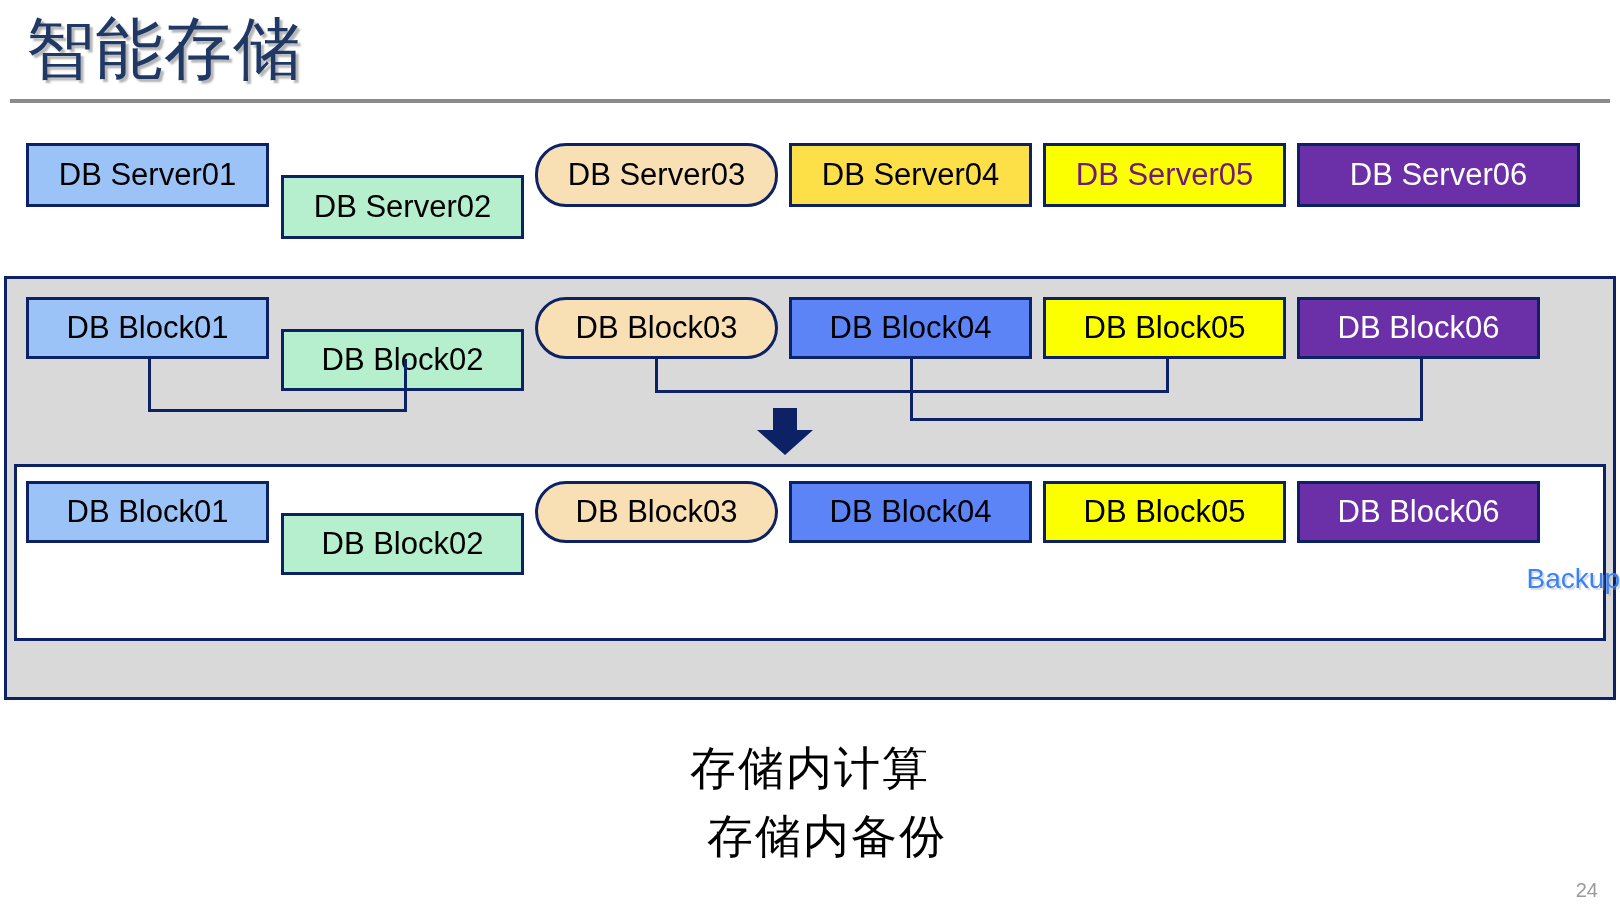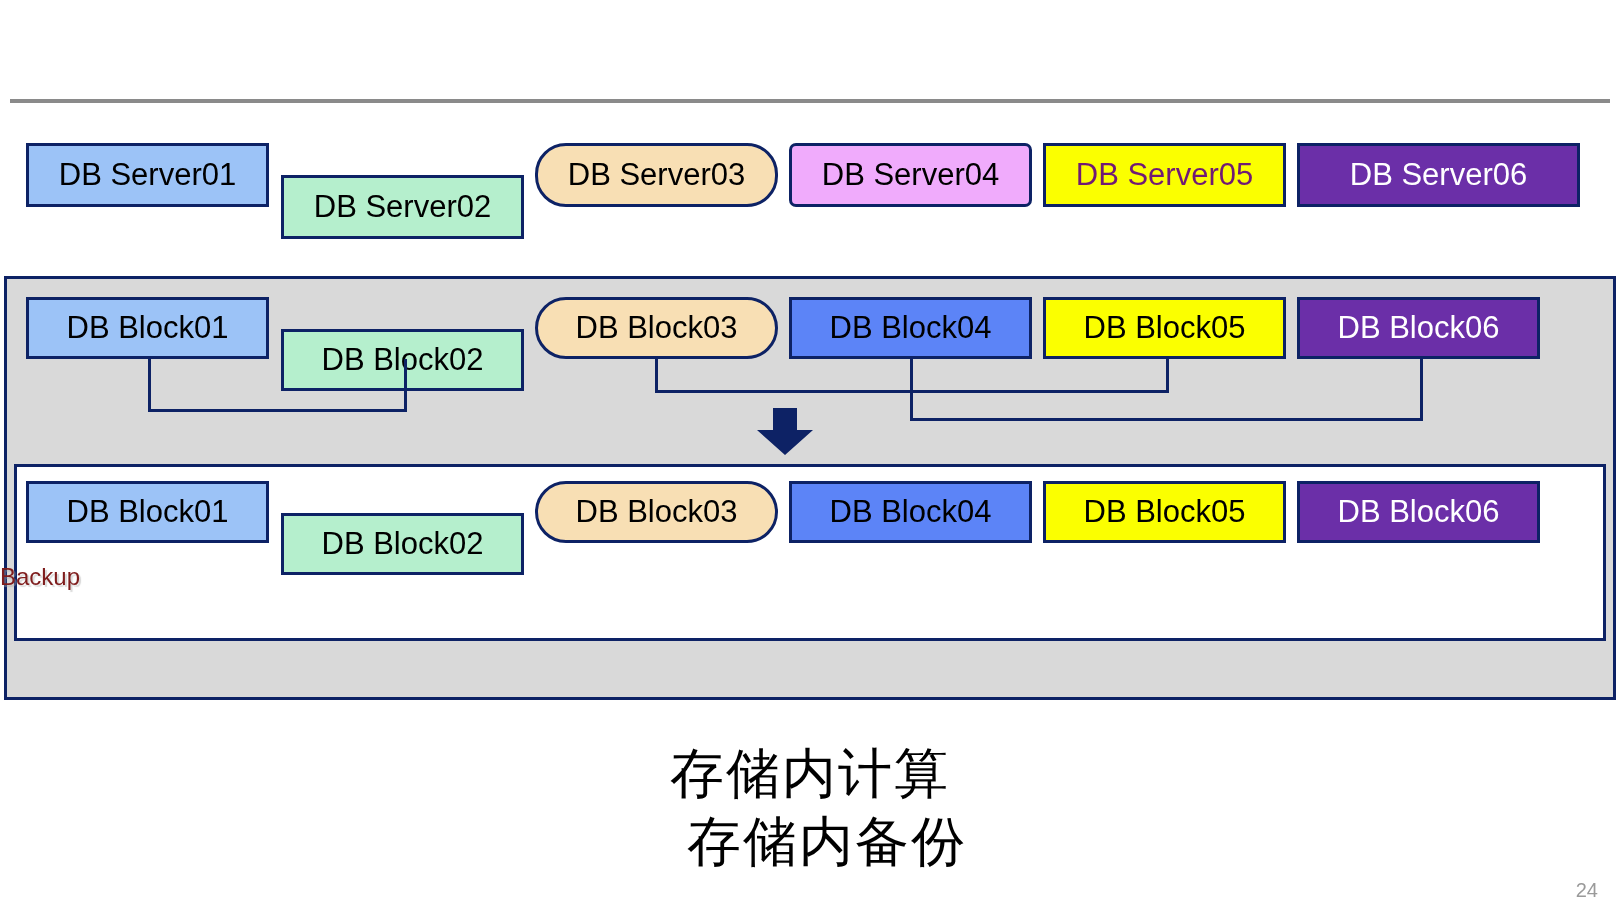--- a/index.html
+++ b/index.html
@@ -76,57 +76,58 @@
   
   .backup-box{
     position:absolute;left:14px;top:464px;width:1592px;height:177px;
     background:#ffffff;
     border:3px solid #0D2265;
     box-sizing:border-box;
   }
   #block-row-bottom .cbox{top:481px;height:62px;}
   .backup-label{
     position:absolute;left:0;right:0;top:563px;
-    text-align:left;font-size:24px;color:#7f1d1d;
+    text-align:right;font-size:28px;color:#3b82f6;
     text-shadow:2px 2px 1px rgba(170,170,170,.45);
   }
 
   
   .caption{
     position:absolute;left:0;right:0;
-    text-align:center;font-size:54px;color:#000;
+    text-align:center;font-size:46px;color:#000;
     letter-spacing:2px;
   }
   .caption.l1{top:738px;}
   .caption.l2{top:806px;padding-left:34px;}
 
   
   .pagenum{
     position:absolute;right:22px;bottom:8px;
     font-size:20px;color:#9a9a9a;
   }
 </style>
 </head>
 <body>
 
 <div class="slide">
 
+  <div class="title">智能存储</div>
   <div class="title-rule"></div>
 
   <div id="server-row">
       <div class="cbox c1" style="left: 26px; width: 243px; background: rgb(156, 195, 247); color: rgb(0, 0, 0);">
         <span>DB Server01</span>
       </div>
       <div class="cbox c2" style="left: 281px; width: 243px; background: rgb(181, 239, 205); color: rgb(0, 0, 0);">
         <span>DB Server02</span>
       </div>
       <div class="cbox c3" style="left: 535px; width: 243px; background: rgb(248, 223, 180); color: rgb(0, 0, 0);">
         <span>DB Server03</span>
       </div>
-      <div class="cbox c4" style="left: 789px; width: 243px; background: #f0abfc; color: rgb(0, 0, 0); border-radius: 7px;">
+      <div class="cbox c4" style="left: 789px; width: 243px; background: #fde047; color: rgb(0, 0, 0);">
         <span>DB Server04</span>
       </div>
       <div class="cbox c5" style="left: 1043px; width: 243px; background: rgb(251, 255, 0); color: #701a75;">
         <span>DB Server05</span>
       </div>
       <div class="cbox c6" style="left: 1297px; width: 283px; background: rgb(107, 47, 168); color: rgb(255, 255, 255);">
         <span>DB Server06</span>
       </div>
     </div>
 

